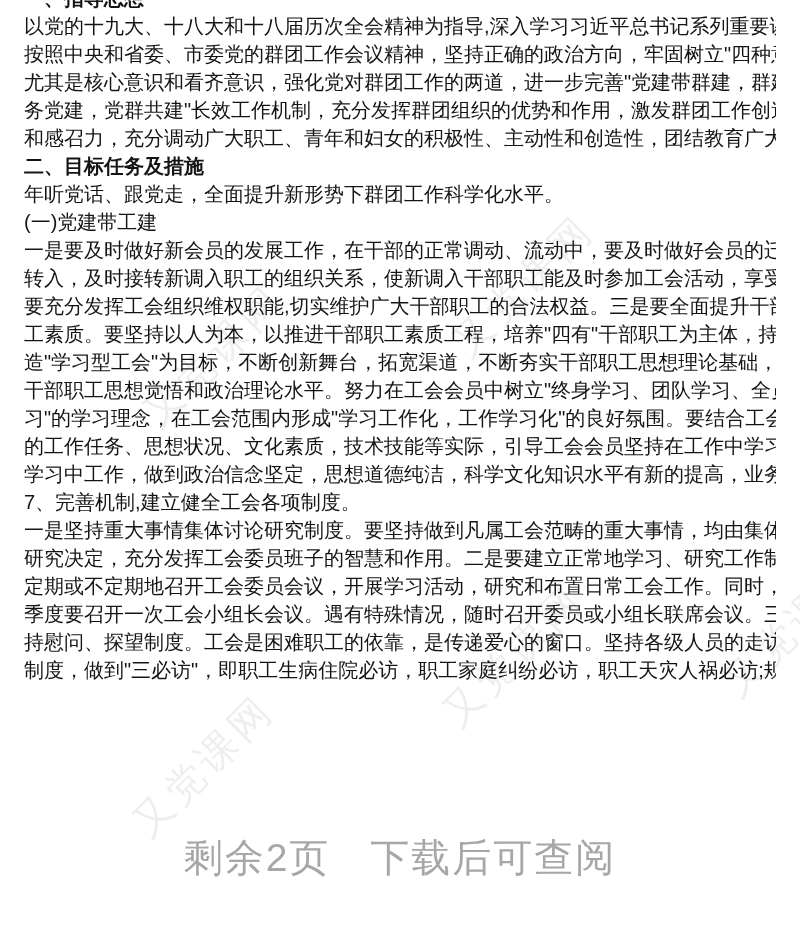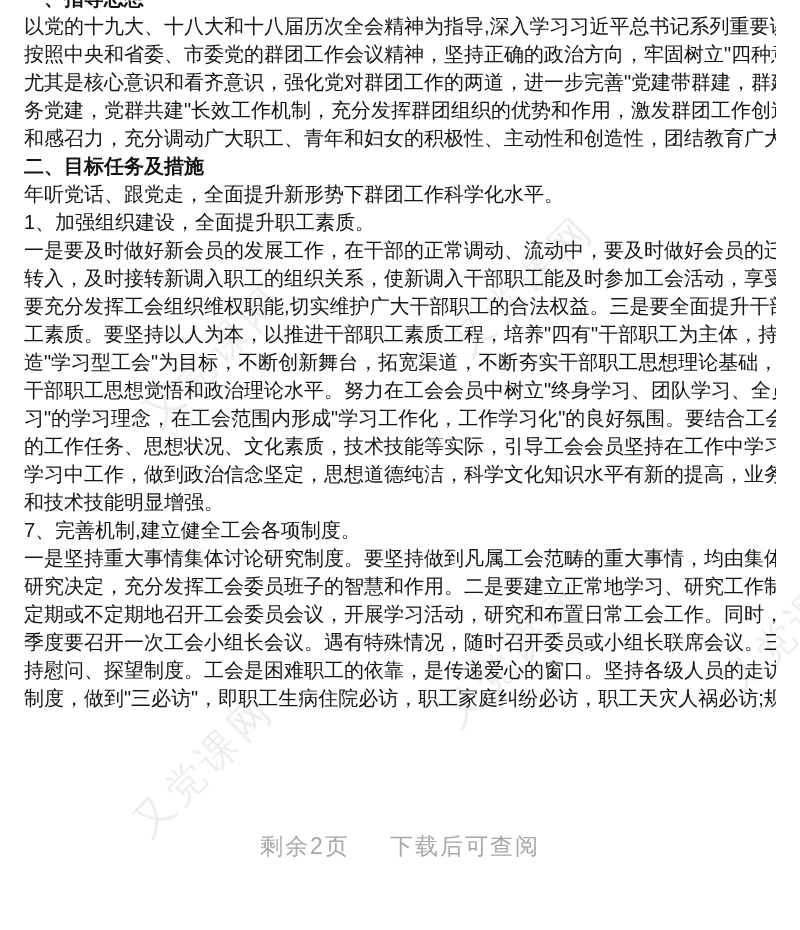--- a/index.html
+++ b/index.html
@@ -58,21 +58,21 @@
   }
   
   .footer {
     position: absolute;
     left: 0;
     right: 0;
     top: 831px;
     z-index: 2;
     text-align: center;
     color: #a7a7a7;
-    font-size: 23px;
+    font-size: 39px;
     letter-spacing: 2px;
     white-space: nowrap;
   }
   .footer .hint {
     margin-left: 40px;
   }
 </style>
 </head>
 <body>
 
@@ -88,31 +88,30 @@
 
   <div class="content">
       <div class="line bold">一、指导思想</div>
       <div class="line">以党的十九大、十八大和十八届历次全会精神为指导,深入学习习近平总书记系列重要讲话,</div>
       <div class="line">按照中央和省委、市委党的群团工作会议精神，坚持正确的政治方向，牢固树立"四种意识"</div>
       <div class="line">尤其是核心意识和看齐意识，强化党对群团工作的两道，进一步完善"党建带群建，群建服</div>
       <div class="line">务党建，党群共建"长效工作机制，充分发挥群团组织的优势和作用，激发群团工作创造力</div>
       <div class="line">和感召力，充分调动广大职工、青年和妇女的积极性、主动性和创造性，团结教育广大青少</div>
       <div class="line bold">二、目标任务及措施</div>
       <div class="line">年听党话、跟党走，全面提升新形势下群团工作科学化水平。</div>
-      <div class="line">1、加强组织建设，全面提升职工素质。</div>
+      <div class="line">(一)党建带工建</div>
       <div class="line">一是要及时做好新会员的发展工作，在干部的正常调动、流动中，要及时做好会员的迁出和</div>
       <div class="line">转入，及时接转新调入职工的组织关系，使新调入干部职工能及时参加工会活动，享受应有</div>
       <div class="line">要充分发挥工会组织维权职能,切实维护广大干部职工的合法权益。三是要全面提升干部职</div>
       <div class="line">工素质。要坚持以人为本，以推进干部职工素质工程，培养"四有"干部职工为主体，持续打</div>
       <div class="line">造"学习型工会"为目标，不断创新舞台，拓宽渠道，不断夯实干部职工思想理论基础，提高</div>
       <div class="line">干部职工思想觉悟和政治理论水平。努力在工会会员中树立"终身学习、团队学习、全员学</div>
       <div class="line">习"的学习理念，在工会范围内形成"学习工作化，工作学习化"的良好氛围。要结合工会会员</div>
       <div class="line">的工作任务、思想状况、文化素质，技术技能等实际，引导工会会员坚持在工作中学习，在</div>
       <div class="line">学习中工作，做到政治信念坚定，思想道德纯洁，科学文化知识水平有新的提高，业务能力</div>
-      <div class="line">和技术技能明显增强。</div>
       <div class="line">7、完善机制,建立健全工会各项制度。</div>
       <div class="line">一是坚持重大事情集体讨论研究制度。要坚持做到凡属工会范畴的重大事情，均由集体讨论</div>
       <div class="line">研究决定，充分发挥工会委员班子的智慧和作用。二是要建立正常地学习、研究工作制度。</div>
       <div class="line">定期或不定期地召开工会委员会议，开展学习活动，研究和布置日常工会工作。同时，每个</div>
       <div class="line">季度要召开一次工会小组长会议。遇有特殊情况，随时召开委员或小组长联席会议。三是坚</div>
       <div class="line">持慰问、探望制度。工会是困难职工的依靠，是传递爱心的窗口。坚持各级人员的走访慰问</div>
       <div class="line">制度，做到"三必访"，即职工生病住院必访，职工家庭纠纷必访，职工天灾人祸必访;规范会</div>
     </div>
 
   <div class="footer">

